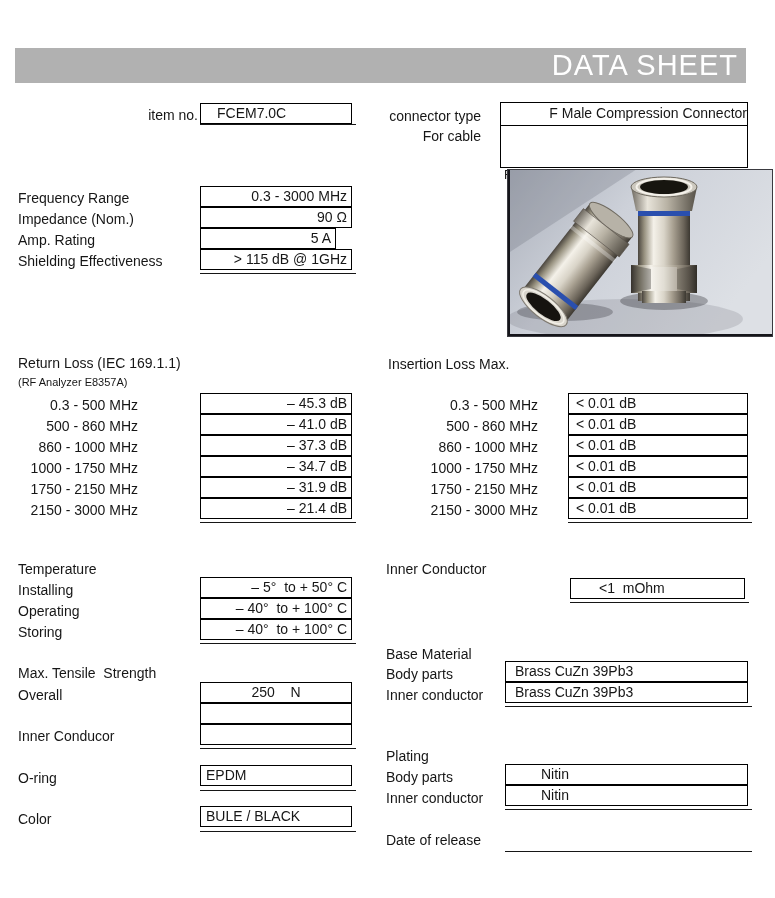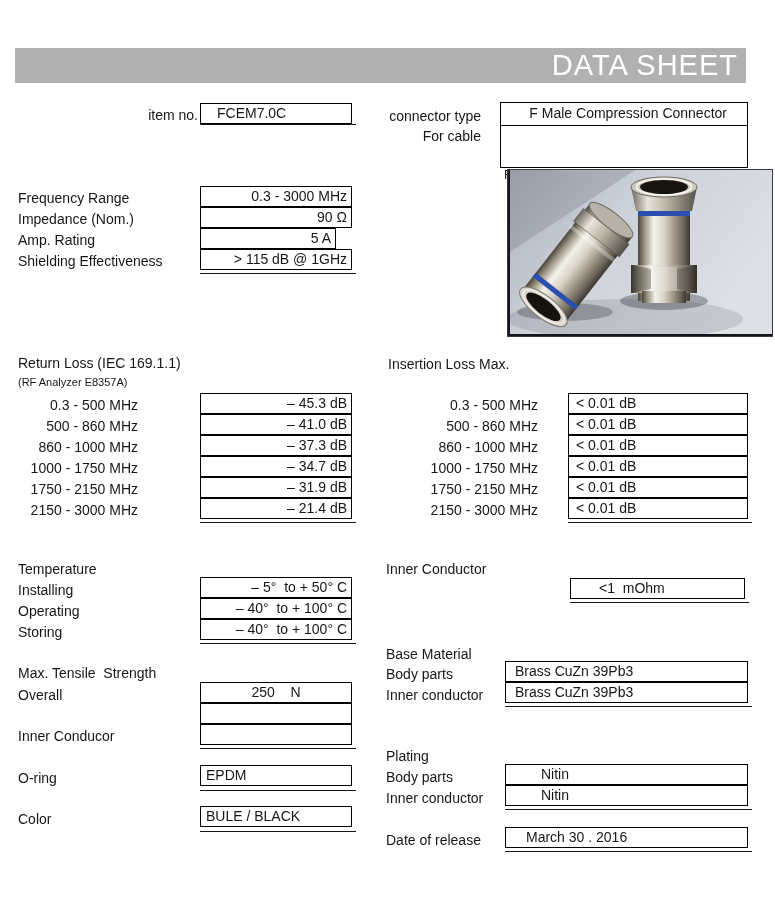--- a/index.html
+++ b/index.html
@@ -14,21 +14,21 @@
   .sub  { position:absolute; font-size:11px; line-height:14px; }
   .box  { position:absolute; height:21px; border:1px solid #000; font-size:14px; line-height:19px;
           white-space:pre; overflow:hidden; background:#fff; }
   .vr   { text-align:right; padding-right:4px; }
   .vl   { padding-left:7px; }
   .vc   { text-align:center; }
   .uline{ position:absolute; height:1px; background:#161616; }
   .cablebox { position:absolute; left:500px; top:125px; width:248px; height:43px; border:1px solid #000;
               font-size:12.5px; letter-spacing:-0.2px; line-height:19px; padding:2px 2px 0 3px; white-space:pre; }
   .typebox  { position:absolute; left:500px; top:102px; width:248px; height:24px; border:1px solid #000;
-              font-size:14px; line-height:21px; text-align:right; padding-right:20px; white-space:pre; }
+              font-size:14px; line-height:21px; text-align:right; padding-right:0; white-space:pre; }
   .photo { position:absolute; left:507px; top:169px; width:266px; height:168px; }
 </style>
 </head>
 <body>
 
 <div class="page">
 
   <div class="banner">DATA SHEET</div>
 
   <div class="lbl r" style="left:60px;top:106px;width:138px">item no.</div>
@@ -179,16 +179,15 @@
   <div class="uline" style="left:200px;top:831px;width:156px"></div>
 
   <div class="lbl" style="left:386px;top:747px">Plating</div>
   <div class="lbl" style="left:386px;top:768px">Body parts</div>
   <div class="lbl" style="left:386px;top:789px">Inner conductor</div>
   <div class="box" style="left:505px;top:764px;width:243px;padding-left:35px">Nitin</div>
   <div class="box" style="left:505px;top:785px;width:243px;padding-left:35px">Nitin</div>
   <div class="uline" style="left:505px;top:809px;width:247px"></div>
 
   <div class="lbl" style="left:386px;top:831px">Date of release</div>
-  <div class="box" style="left:505px;top:827px;width:243px;padding-left:20px">March 30 . 2016</div>
   <div class="uline" style="left:505px;top:851px;width:247px"></div>
 
 </div>
 
 </body></html>

